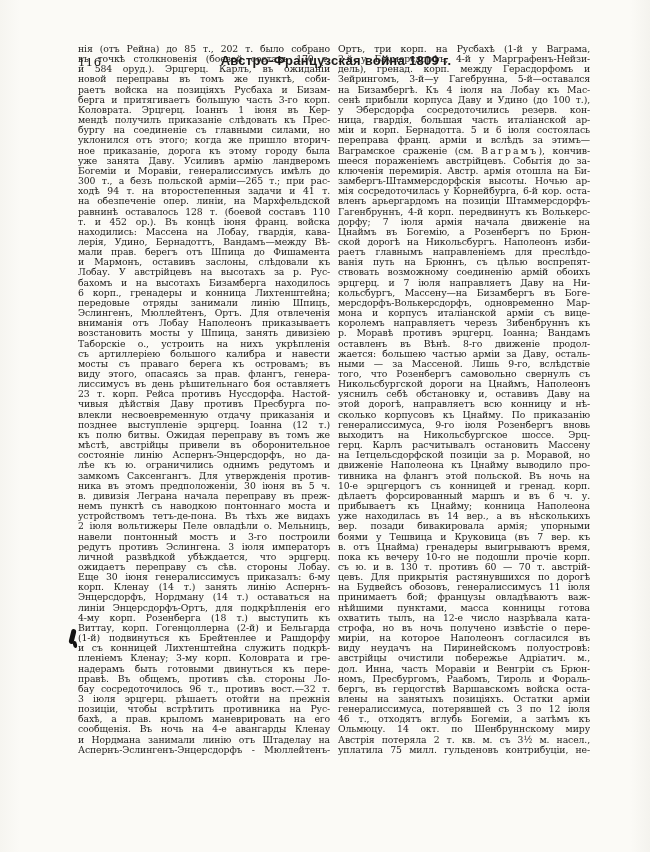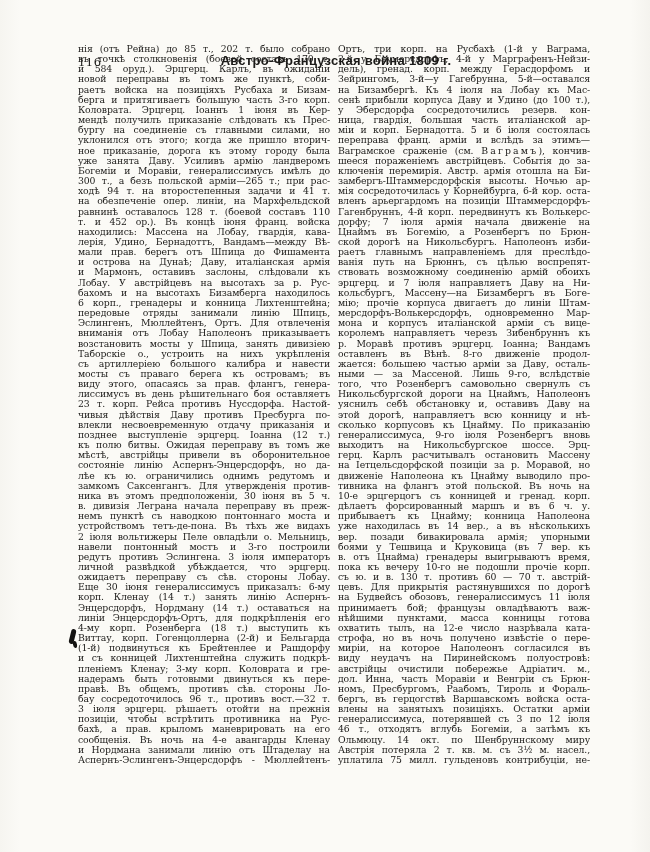--- a/index.html
+++ b/index.html
@@ -121,21 +121,20 @@
         <div class="line">уже занята Даву. Усиливъ армію ландверомъ</div>
         <div class="line">Богеміи и Моравіи, генералиссимусъ имѣлъ до</div>
         <div class="line">300 т., а безъ польской арміи—265 т.; при рас-</div>
         <div class="line">ходѣ 94 т. на второстепенныя задачи и 41 т.</div>
         <div class="line">на обезпеченіе опер. линіи, на Мархфельдской</div>
         <div class="line">равнинѣ оставалось 128 т. (боевой составъ 110</div>
         <div class="line">т. и 452 ор.). Въ концѣ іюня франц. войска</div>
         <div class="line">находились: Массена на Лобау, гвардія, кава-</div>
         <div class="line">лерія, Удино, Бернадоттъ, Вандамъ—между Вѣ-</div>
         <div class="line">мали прав. берегъ отъ Шпица до Фишамента</div>
-        <div class="line">и острова на Дунаѣ; Даву, италіанская армія</div>
         <div class="line">и Мармонъ, оставивъ заслоны, слѣдовали къ</div>
         <div class="line">Лобау. У австрійцевъ на высотахъ за р. Рус-</div>
         <div class="line">бахомъ и на высотахъ Бизамберга находилось</div>
         <div class="line">6 корп., гренадеры и конница Лихтенштейна;</div>
         <div class="line">передовые отряды занимали линію Шпицъ,</div>
         <div class="line">Эслингенъ, Мюллейтенъ, Ортъ. Для отвлеченія</div>
         <div class="line">вниманія отъ Лобау Наполеонъ приказываетъ</div>
         <div class="line">возстановить мосты у Шпица, занять дивизіею</div>
         <div class="line">Таборскіе о., устроить на нихъ укрѣпленія</div>
         <div class="line">съ артиллеріею большого калибра и навести</div>
@@ -198,21 +197,20 @@
         <div class="line">вленъ арьергардомъ на позиціи Штаммерсдорфъ-</div>
         <div class="line">Гагенбруннъ, 4-й корп. передвинутъ къ Волькерс-</div>
         <div class="line">дорфу; 7 іюля армія начала движеніе на</div>
         <div class="line">Цнаймъ въ Богемію, а Розенбергъ по Брюн-</div>
         <div class="line">ской дорогѣ на Никольсбургъ. Наполеонъ изби-</div>
         <div class="line">раетъ главнымъ направленіемъ для преслѣдо-</div>
         <div class="line">ванія путь на Брюннъ, съ цѣлью воспрепят-</div>
         <div class="line">ствовать возможному соединенію армій обоихъ</div>
         <div class="line">эрцгерц. и 7 іюля направляетъ Даву на Ни-</div>
         <div class="line">кольсбургъ, Массену—на Бизамбергъ въ Боге-</div>
-        <div class="line">мію; прочіе корпуса двигаетъ до линіи Штам-</div>
         <div class="line">мерсдорфъ-Волькерсдорфъ, одновременно Мар-</div>
         <div class="line">мона и корпусъ италіанской арміи съ вице-</div>
         <div class="line">королемъ направляетъ черезъ Зибенбруннъ къ</div>
         <div class="line">р. Моравѣ противъ эрцгерц. Іоанна; Вандамъ</div>
         <div class="line">оставленъ въ Вѣнѣ. 8-го движеніе продол-</div>
         <div class="line">жается: большею частью арміи за Даву, осталь-</div>
         <div class="line">ными — за Массеной. Лишь 9-го, вслѣдствіе</div>
         <div class="line">того, что Розенбергъ самовольно свернулъ съ</div>
         <div class="line">Никольсбургской дороги на Цнаймъ, Наполеонъ</div>
         <div class="line">уяснилъ себѣ обстановку и, оставивъ Даву на</div>

